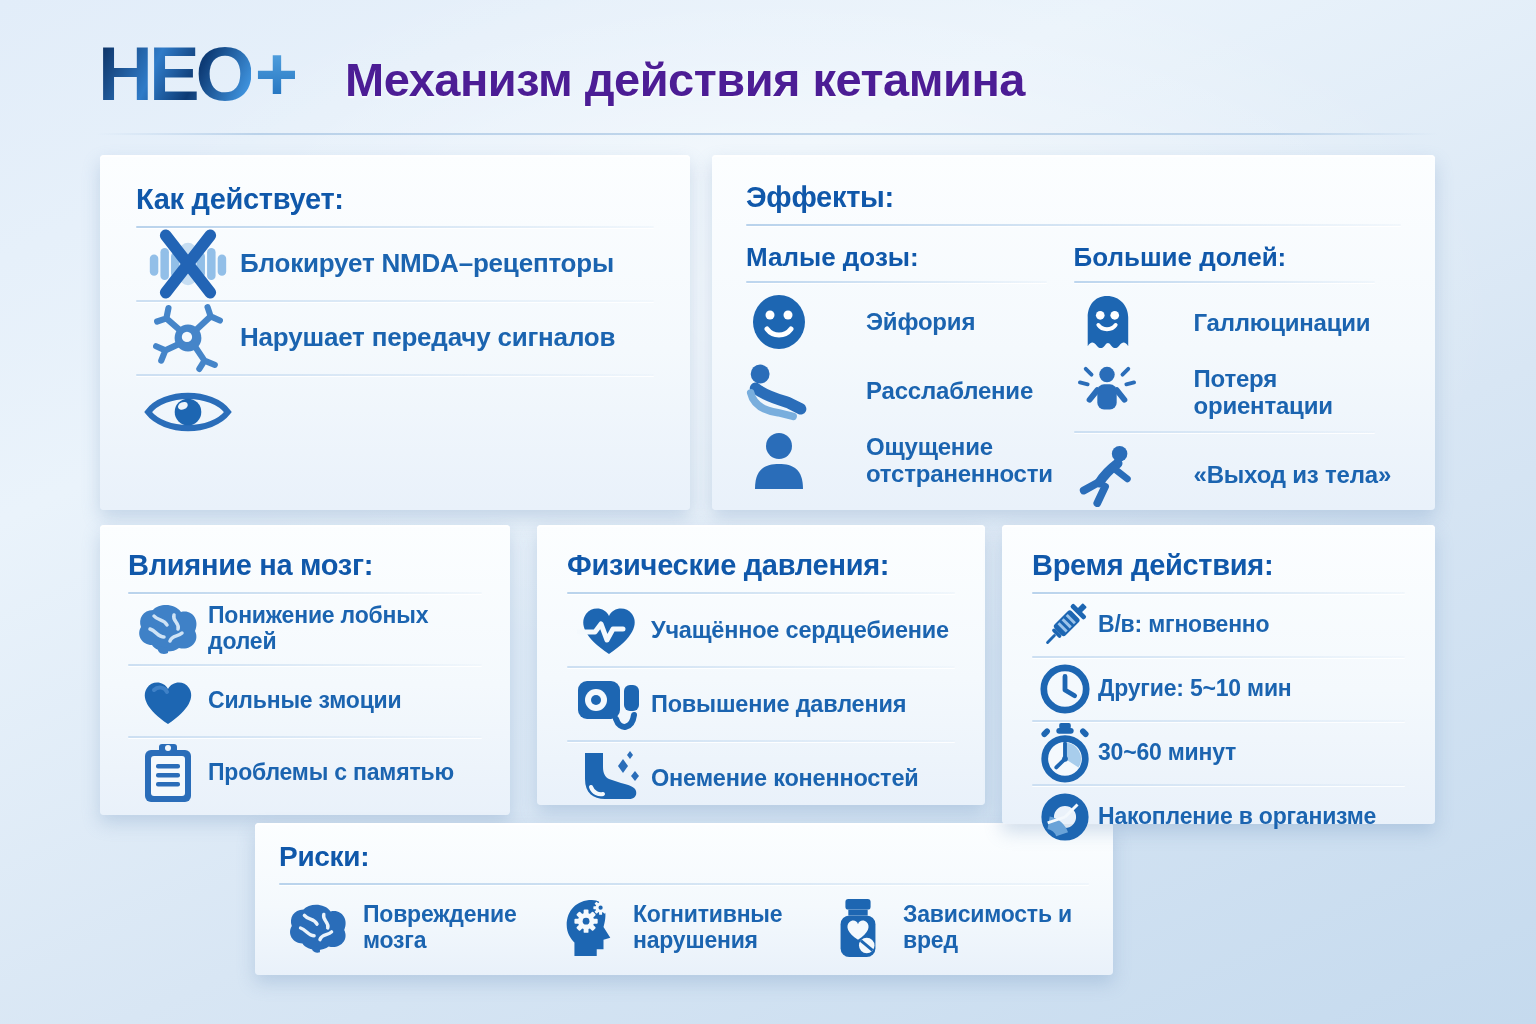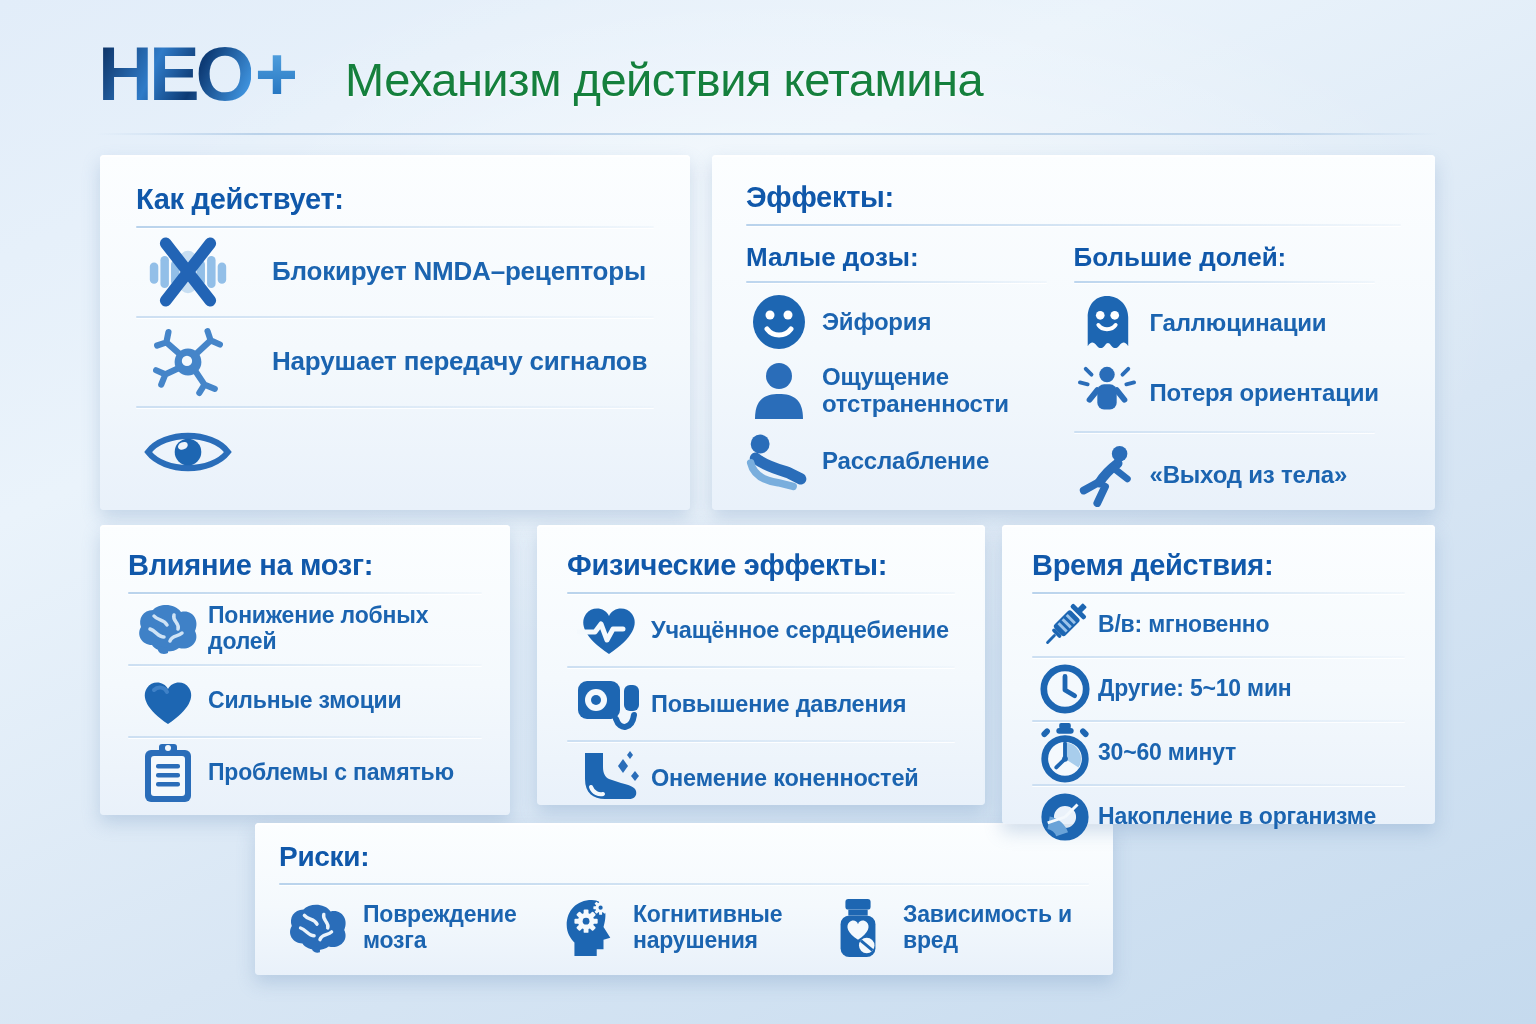--- a/index.html
+++ b/index.html
@@ -14,53 +14,53 @@
 
   
   .logo { position:absolute; left:98px; top:36px; font-size:76px; font-weight:800;
           letter-spacing:-4px; line-height:1; }
   .logo .neo {
     background:linear-gradient(115deg,#0d3264 5%,#2f7bc8 38%,#0d3a74 62%,#3f93de 92%);
     -webkit-background-clip:text; background-clip:text; color:transparent; }
   .logo .plus {
     background:linear-gradient(180deg,#66b4ec,#1263b4);
     -webkit-background-clip:text; background-clip:text; color:transparent; margin-left:4px; }
-  .page-title { position:absolute; left:345px; top:52px; font-size:47px; font-weight:400;
-    color:#15803d; text-shadow:0 2px 2px rgba(255,255,255,.75); letter-spacing:-.5px; }
+  .page-title { position:absolute; left:345px; top:52px; font-size:47px; font-weight:700;
+    color:#4c1d95; text-shadow:0 2px 2px rgba(255,255,255,.75); letter-spacing:-.5px; }
   .header-line { position:absolute; left:96px; top:133px; width:1342px; height:2px;
     background:linear-gradient(90deg,rgba(150,185,220,0),rgba(150,185,220,.55) 12%,rgba(150,185,220,.55) 88%,rgba(150,185,220,0)); }
 
   
   .card { position:absolute; border-radius:4px;
     background:linear-gradient(180deg,#fcfeff 0%,#f4f9fd 55%,#e9f1fa 100%);
     box-shadow:0 8px 18px rgba(110,145,190,.30), 0 2px 0 rgba(255,255,255,.85) inset; }
   .card-title { font-size:29px; font-weight:700; color:#1058aa; letter-spacing:-.3px; }
   .tdiv { height:2px; margin-top:10px; border-radius:1px;
     background:linear-gradient(90deg,#b9d3ec, rgba(185,211,236,.12));
     box-shadow:0 1px 0 rgba(255,255,255,.9); }
   .row { display:flex; align-items:center; }
   .icw { display:flex; align-items:center; justify-content:center; flex:0 0 auto; }
   .lbl { font-weight:600; color:#1b64b0; line-height:1.12; letter-spacing:-.2px; }
   .sep { height:2px; border-radius:1px;
     background:linear-gradient(90deg,#ccdff2, rgba(204,223,242,.1));
     box-shadow:0 1px 0 rgba(255,255,255,.85); }
 
   .card-how      { left:100px; top:155px; width:590px; height:355px; padding:28px 36px; }
-  .card-how .row { height:88px;gap:32px; }
+  .card-how .row { height:72px; }
   .card-how .icw { width:104px; }
   .card-how .lbl { font-size:26px; }
 
   .card-effects  { left:712px; top:155px; width:723px; height:355px; padding:26px 34px; }
   .cols { display:flex; margin-top:16px; }
   .col  { width:50%; }
   .subhead { font-size:26px; font-weight:700; color:#1058aa; }
   .subdiv { height:2px; margin-top:8px; width:92%; border-radius:1px;
     background:linear-gradient(90deg,#bcd5ee, rgba(188,213,238,.12));
     box-shadow:0 1px 0 rgba(255,255,255,.9); }
-  .card-effects .row { margin-top:10px; min-height:54px; }
+  .card-effects .row { margin-top:10px; min-height:54px;gap:44px; }
   .card-effects .icw { width:66px; margin-right:10px; }
   .card-effects .lbl { font-size:24px; }
   .col .sep { width:92%; margin-top:8px; }
 
   .card-brainfx  { left:100px; top:525px; width:410px; height:290px; padding:24px 28px; }
   .card-brainfx .row { height:70px; }
   .card-brainfx .icw { width:80px; }
   .card-brainfx .lbl { font-size:23px; }
 
   .card-physical { left:537px; top:525px; width:448px; height:280px; padding:24px 30px; }
@@ -150,36 +150,36 @@
               <ellipse cx="28" cy="29" rx="26" ry="27" fill="#1d66b2"></ellipse>
               <circle cx="19" cy="22" r="4.5" fill="#fff"></circle>
                 <circle cx="37" cy="22" r="4.5" fill="#fff"></circle>
               <path d="M16 36 C22 44 34 44 40 36" stroke="#fff" stroke-width="5" stroke-linecap="round" fill="none"></path>
             </svg>
           </span>
           <span class="lbl">Эйфория</span>
         </div>
         <div class="row">
           <span class="icw">
-            <svg width="56" height="60" viewBox="0 0 56 60">
-              <circle cx="28" cy="15" r="13" fill="#2a6db9"></circle>
-              <path d="M4 58 C4 38 14 33 28 33 C42 33 52 38 52 58 Z" fill="#2a6db9"></path>
-            </svg>
-          </span>
-          <span class="lbl" style="max-width:190px;">Ощущение отстраненности</span>
-        </div>
-        <div class="row">
-          <span class="icw">
             <svg width="66" height="60" viewBox="0 0 70 62">
               <circle cx="15" cy="13" r="10" fill="#2a6db9"></circle>
               <path d="M10 28 C20 36 34 40 44 43 L58 50" stroke="#2a6db9" stroke-width="12" stroke-linecap="round" fill="none"></path>
               <path d="M5 33 C8 46 20 52 34 54 L50 58" stroke="#79aedd" stroke-width="8" stroke-linecap="round" fill="none"></path>
             </svg>
           </span>
           <span class="lbl">Расслабление</span>
+        </div>
+        <div class="row">
+          <span class="icw">
+            <svg width="56" height="60" viewBox="0 0 56 60">
+              <circle cx="28" cy="15" r="13" fill="#2a6db9"></circle>
+              <path d="M4 58 C4 38 14 33 28 33 C42 33 52 38 52 58 Z" fill="#2a6db9"></path>
+            </svg>
+          </span>
+          <span class="lbl" style="max-width:190px;">Ощущение отстраненности</span>
         </div>
       </div>
       <div class="col">
         <div class="subhead">Большие долей:</div>
         <div class="subdiv"></div>
         <div class="row">
           <span class="icw">
             <svg width="54" height="60" viewBox="0 0 56 62">
               <path d="M28 3 C15 3 8 13 8 25 L8 55 C11 50 14 50 17 54 C20 58 23 58 26 54 C28 51 30 51 32 54 C35 58 38 58 41 54 C44 50 47 50 50 55 L50 25 C50 13 41 3 28 3 Z" fill="#1d66b2"></path>
               <circle cx="21" cy="23" r="4.5" fill="#fff"></circle>
@@ -263,21 +263,21 @@
               <rect x="14" y="31" width="24" height="4.5" rx="2"></rect>
               <rect x="14" y="40" width="24" height="4.5" rx="2"></rect>
           </g>
         </svg>
       </span>
       <span class="lbl">Проблемы с памятью</span>
     </div>
   </div>
 
   <div class="card card-physical">
-    <div class="card-title">Физические эффекты:</div>
+    <div class="card-title">Физические давления:</div>
     <div class="tdiv"></div>
     <div class="row">
       <span class="icw">
         <svg width="64" height="56" viewBox="0 0 64 56">
           <path d="M32 52 C8 36 2 22 9 12 C15 4 28 5 32 14 C36 5 49 4 55 12 C62 22 56 36 32 52 Z" fill="#1d66b2"></path>
           <path d="M2 30 L18 30 L24 22 L30 38 L36 27 L46 27" stroke="#f4f9fd" stroke-width="5" stroke-linecap="round" stroke-linejoin="round" fill="none"></path>
         </svg>
       </span>
       <span class="lbl">Учащённое сердцебиение</span>
     </div>

